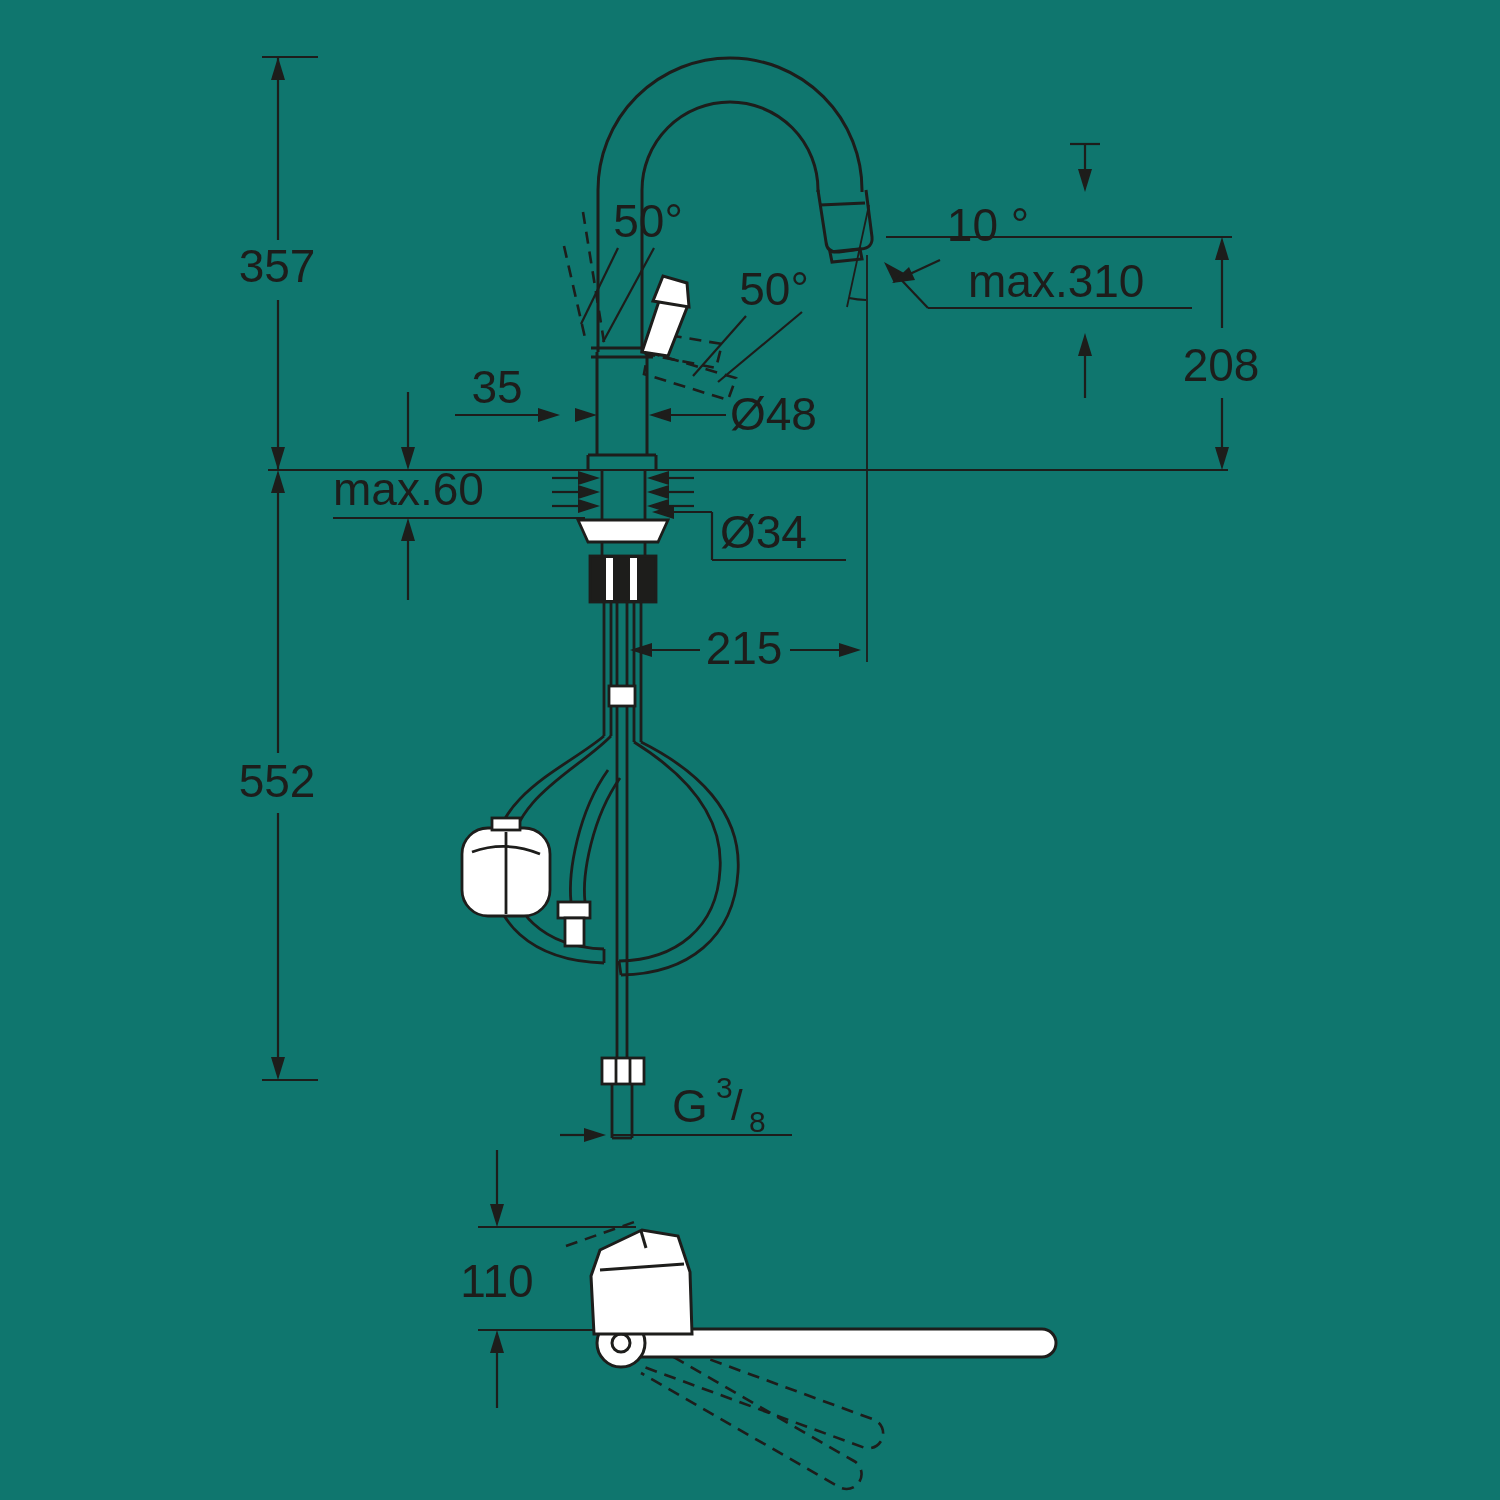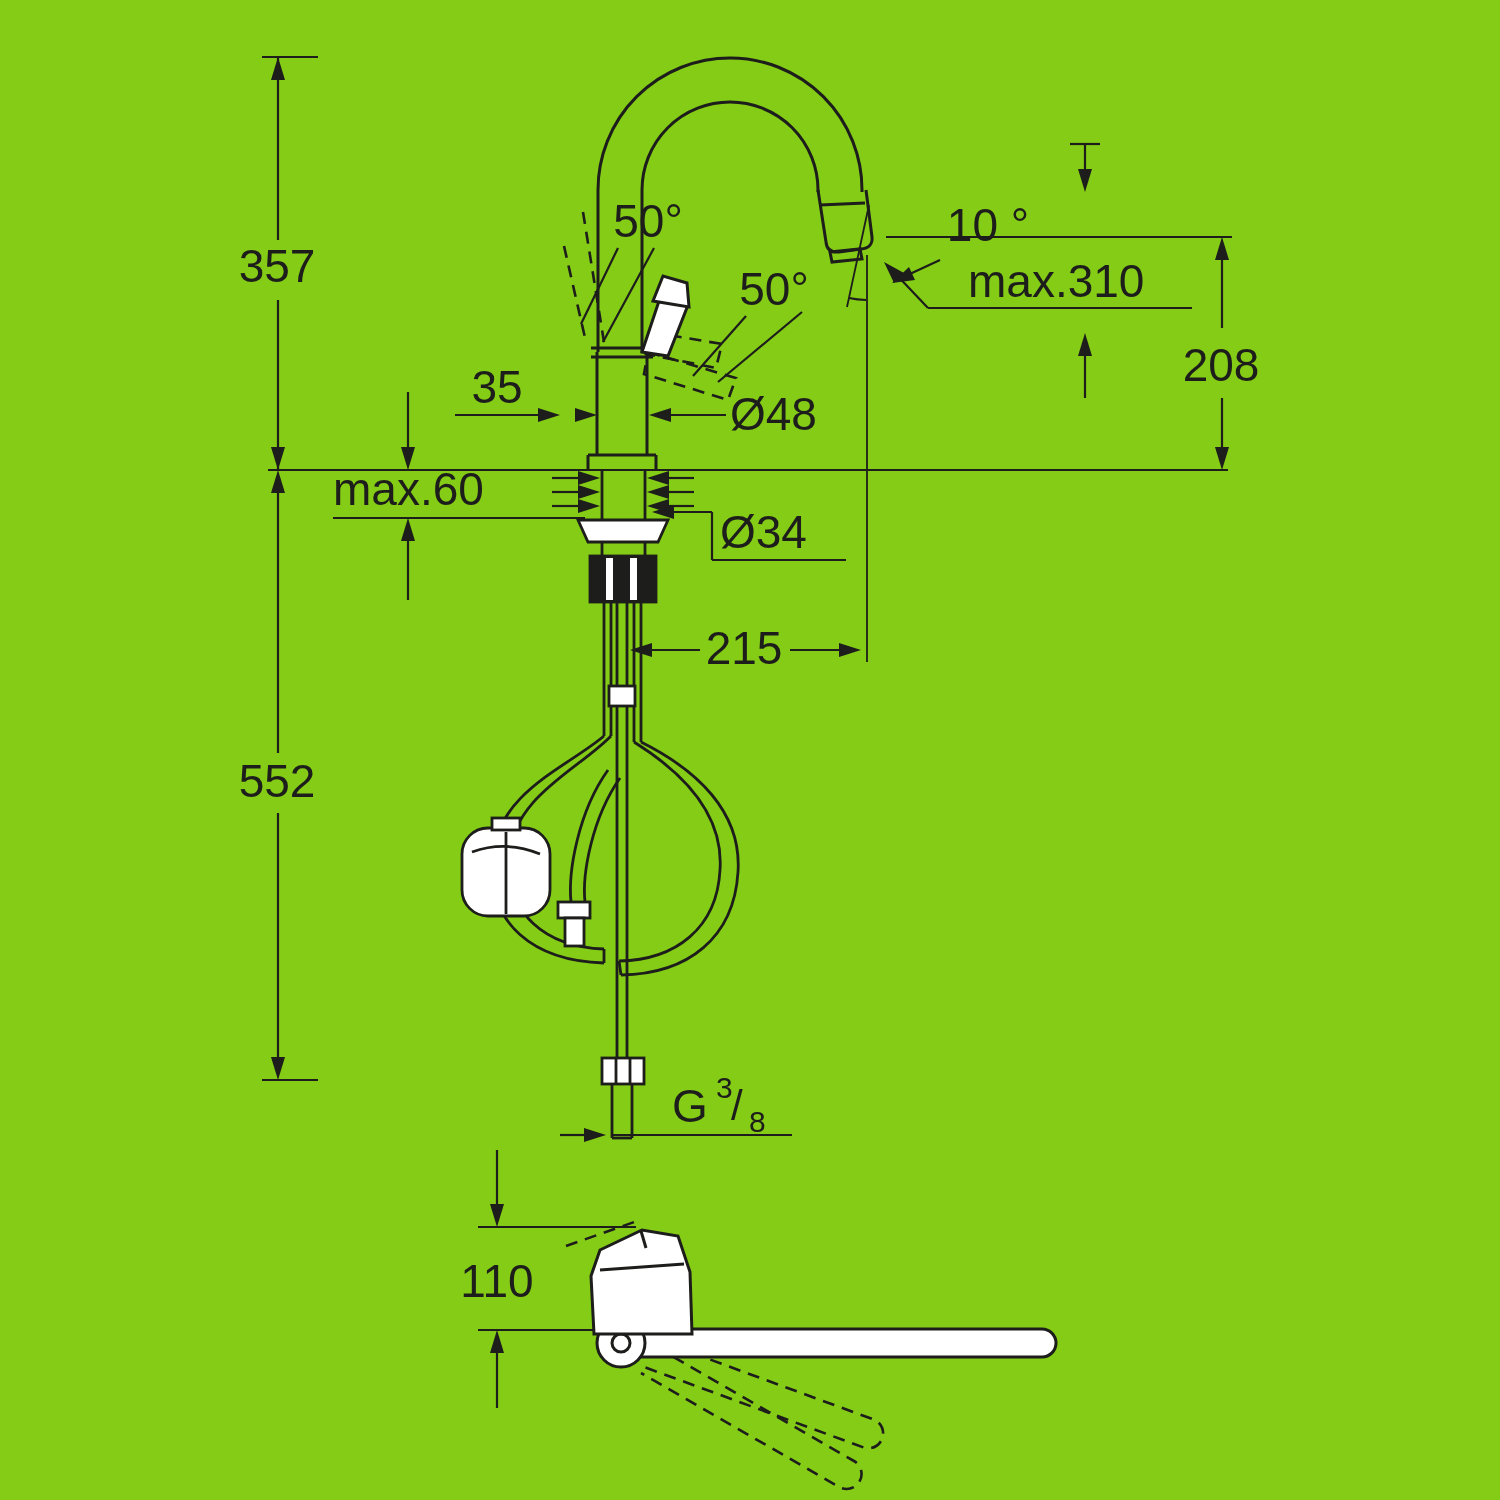--- a/index.html
+++ b/index.html
@@ -1,16 +1,16 @@
 <!DOCTYPE html>
 <html><head>
 <meta charset="utf-8">
 <style>
   html,body{margin:0;padding:0;background:#ffffff;}
-  .frame{width:1500px;height:1500px;position:relative;background:#84cc16;overflow:hidden;}
+  .frame{width:1500px;height:1500px;position:relative;background:#0f766e;overflow:hidden;}
   svg text{font-family:"Liberation Sans", sans-serif;fill:#1d1d1b;}
   .dim{font-size:46px;}
   .frac{font-size:30px;}
   .slash{font-size:42px;}
 </style>
 </head>
 <body>
 
 <div class="frame">
 <svg width="1500" height="1500" viewBox="0 0 1500 1500">

